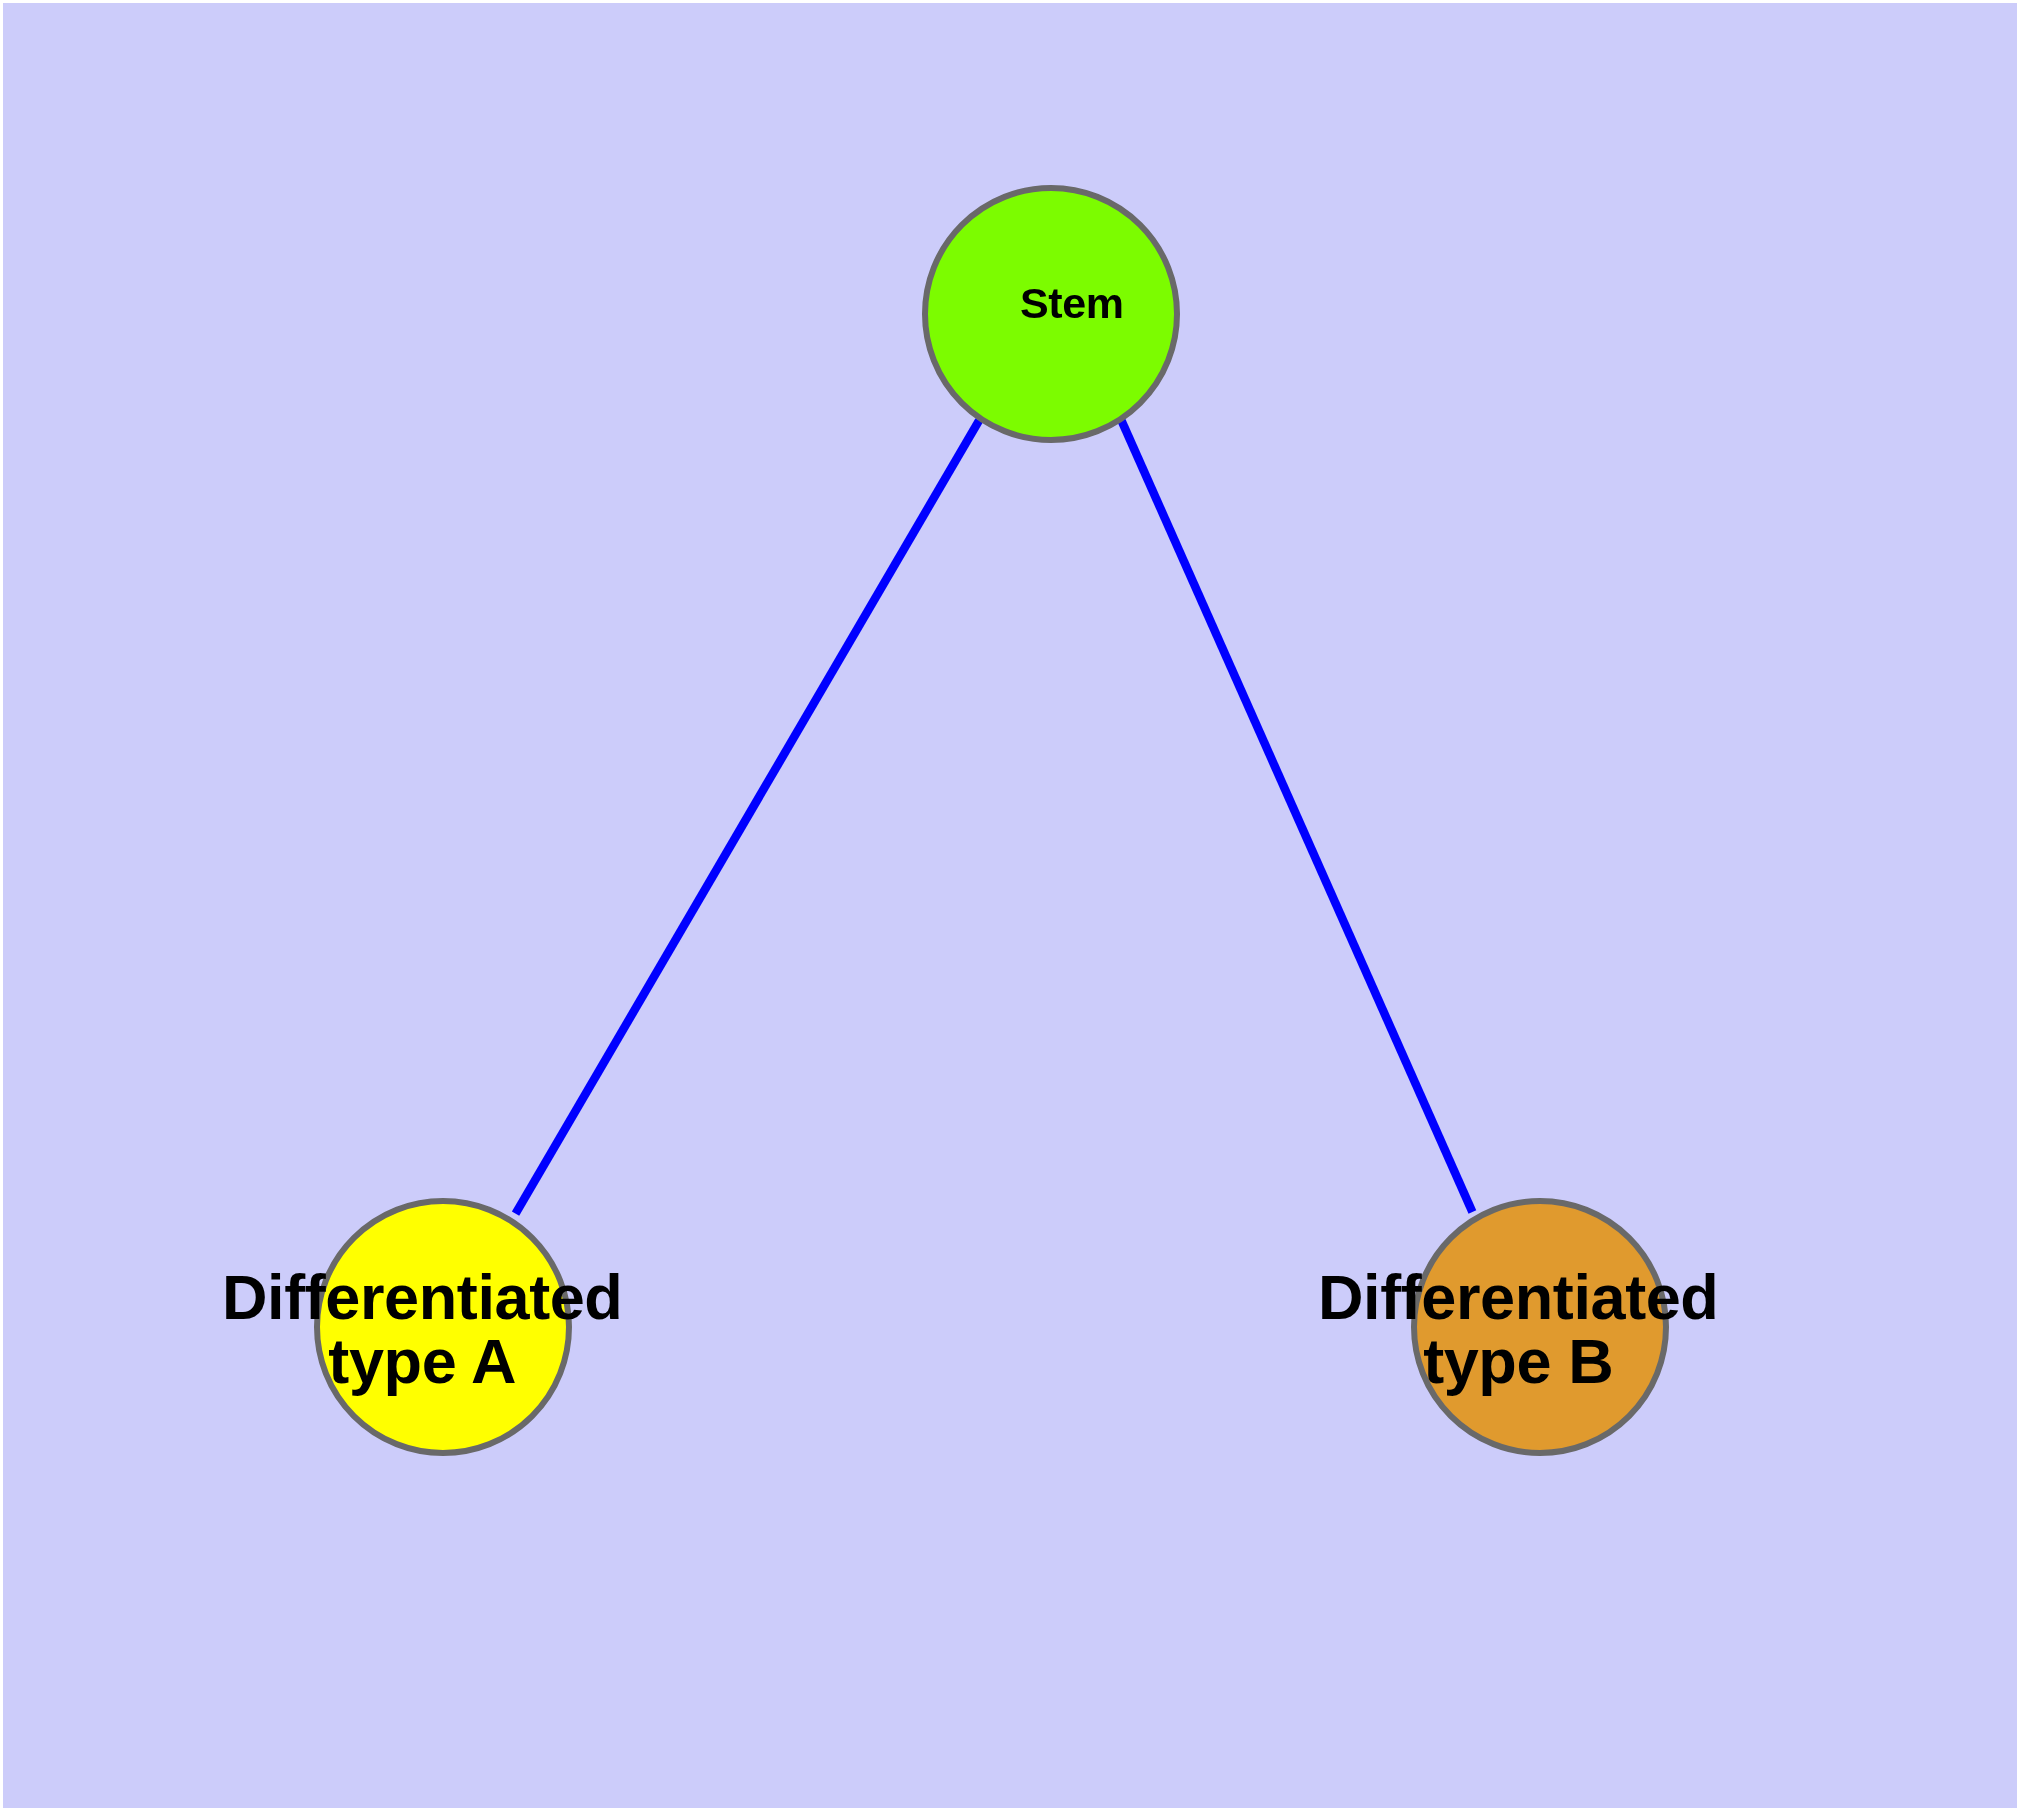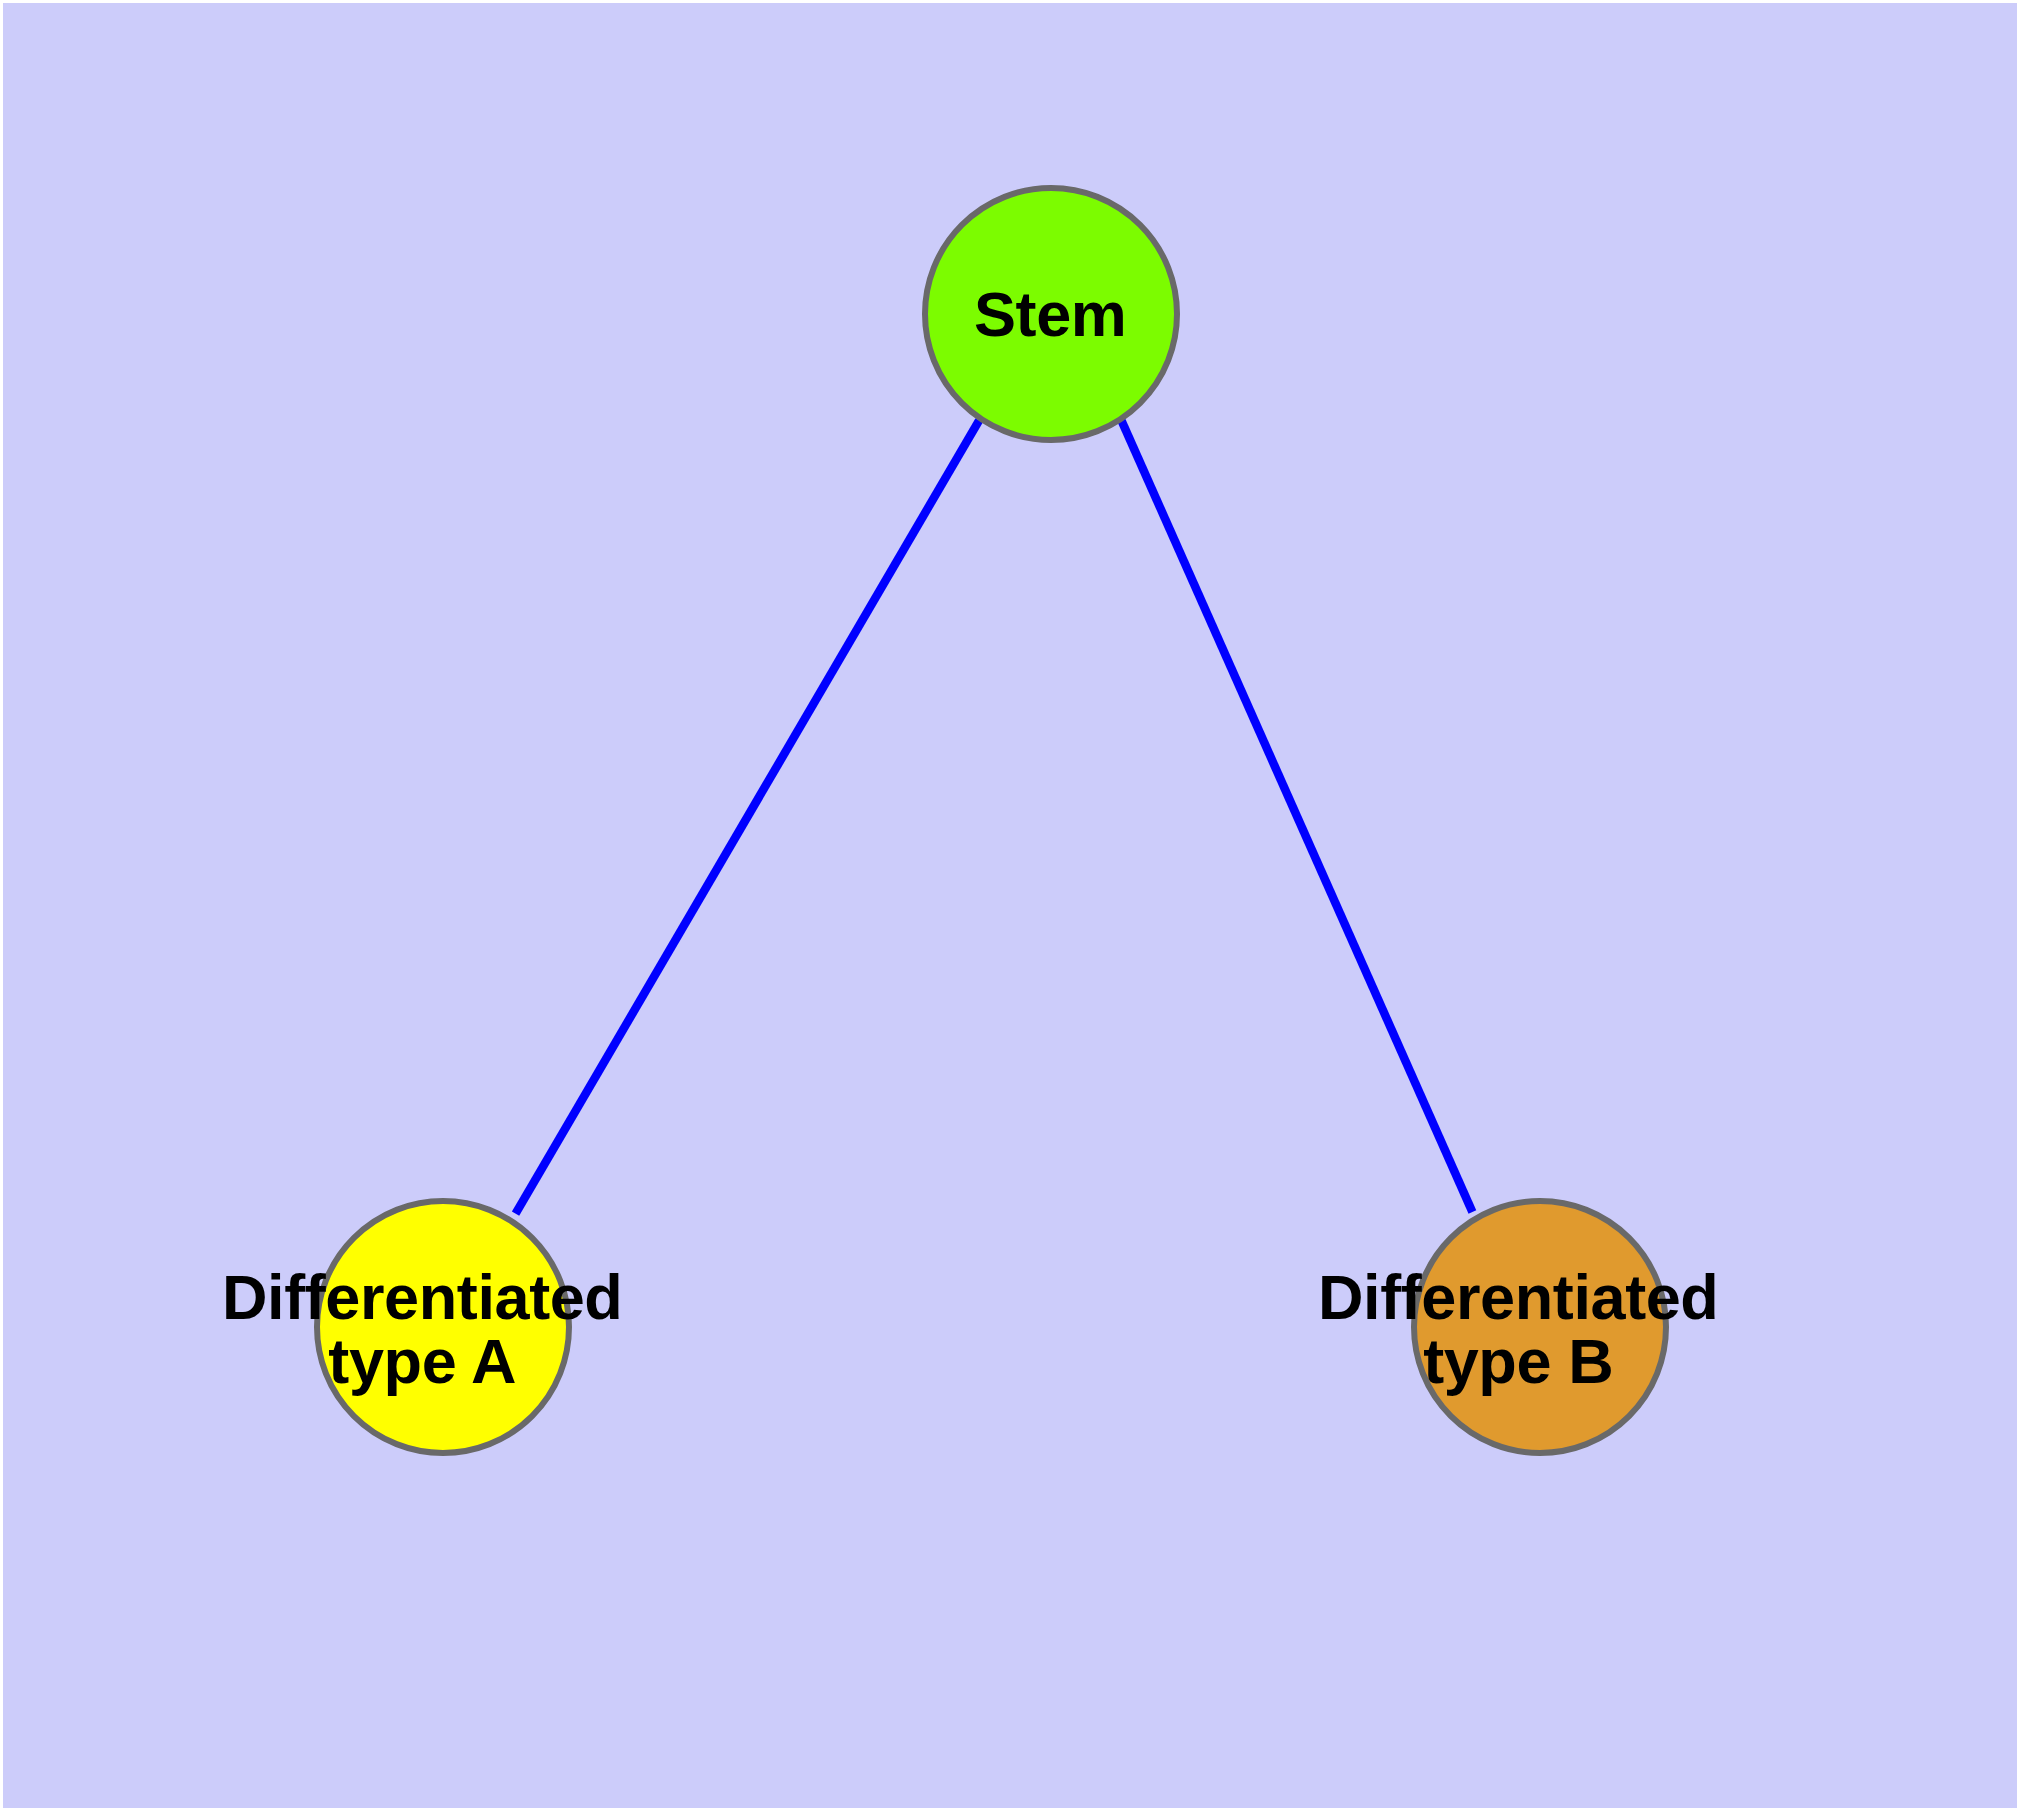--- a/index.html
+++ b/index.html
@@ -62,21 +62,21 @@
         <line x1="1322" y1="494" x2="1737" y2="1430" stroke="#0000ff" stroke-width="10" stroke-linecap="butt"></line>
       </g>
   </svg>
 
   <div id="nodes-group">
       <div class="node" title="Stem" style="left: 922px; top: 185px; width: 258px; height: 258px; background: rgb(124, 252, 0); border-color: rgb(105, 105, 105); border-width: 6px;"></div>
       <div class="node" title="Differentiated type A" style="left: 314px; top: 1198px; width: 258px; height: 258px; background: rgb(255, 255, 0); border-color: rgb(105, 105, 105); border-width: 6px;"></div>
       <div class="node" title="Differentiated type B" style="left: 1411px; top: 1198px; width: 258px; height: 258px; background: rgb(224, 154, 46); border-color: rgb(105, 105, 105); border-width: 6px;"></div>
     </div>
   <div id="labels-group">
-      <div class="node-label" style="font-size: 63px; color: rgb(0, 0, 0); left: 974px; top: 282px;">Stem</div>
+      <div class="node-label" style="font-size: 43px; color: rgb(0, 0, 0); left: 1020px; top: 282px;">Stem</div>
       <div class="node-label" style="font-size: 63px; color: rgb(0, 0, 0); left: 222px; top: 1265px;">Differentiated
 type A</div>
       <div class="node-label" style="font-size: 63px; color: rgb(0, 0, 0); left: 1318px; top: 1265px;">Differentiated
 type B</div>
     </div>
 
 </div>
 
 
 </body></html>

